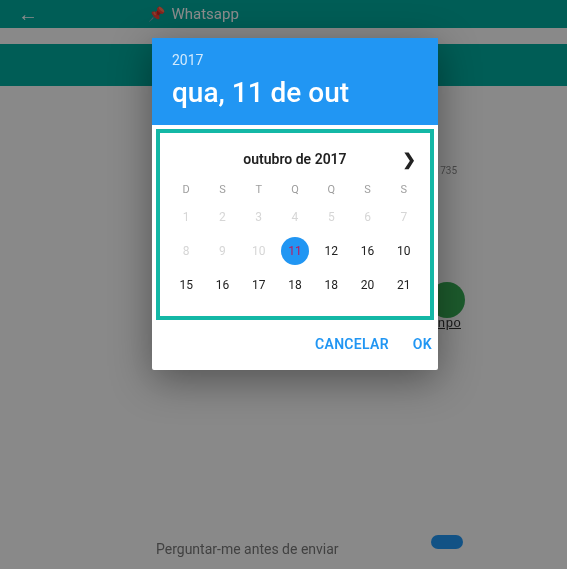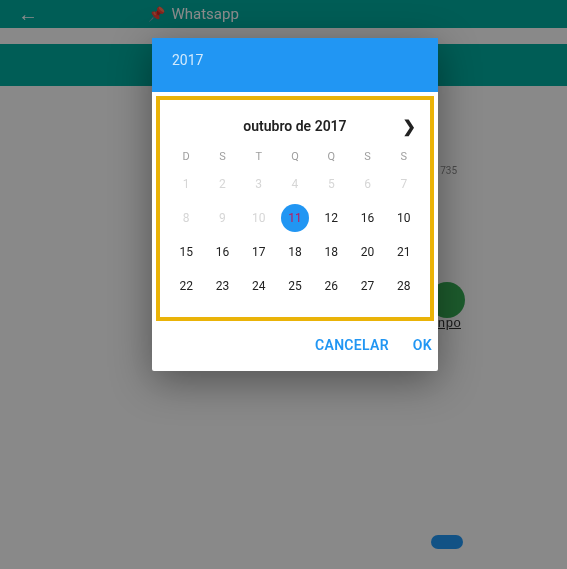--- a/index.html
+++ b/index.html
@@ -60,21 +60,21 @@
     .dlg-year {
       font-size: 14px;
       opacity: .8;
       margin-bottom: 8px;
     }
     .dlg-date {
       font-size: 28px;
       font-weight: 500;
     }
     .cal-wrap {
-      border: 4px solid #eab308;
+      border: 4px solid #14b8a6;
       margin: 4px 4px 0;
       padding: 8px 8px 12px;
     }
     .cal-month-row {
       display: flex;
       align-items: center;
       justify-content: center;
       position: relative;
       height: 36px;
     }
@@ -158,28 +158,30 @@
     <span class="back">←</span>
     <span class="bg-title">
       <span class="pin">📌</span>
       <span>Whatsapp</span>
     </span>
   </div>
   <div class="bg-tabs"></div>
   <div class="bg-1735">1735</div>
   <div class="bg-green-fab"></div>
   <div class="bg-npo">npo</div>
+  <div class="bg-row2">Perguntar-me antes de enviar</div>
   <div class="bg-toggle"></div>
 </div>
 
 <div class="overlay"></div>
 
 <div class="dialog">
   <div class="dlg-header">
     <div class="dlg-year">2017</div>
+    <div class="dlg-date">qua, 11 de out</div>
   </div>
 
   <div class="cal-wrap">
     <div class="cal-month-row">
       <span class="cal-month">outubro de 2017</span>
       <span class="cal-next">
         <span>❯</span>
       </span>
     </div>
     <div class="cal-head" id="cal-head">
@@ -254,43 +256,20 @@
           <div class="cell">
             <span>18</span>
           </div>
           <div class="cell">
             <span>20</span>
           </div>
           <div class="cell">
             <span>21</span>
           </div>
         </div>
-        <div class="cal-row">
-          <div class="cell">
-            <span>22</span>
-          </div>
-          <div class="cell">
-            <span>23</span>
-          </div>
-          <div class="cell">
-            <span>24</span>
-          </div>
-          <div class="cell">
-            <span>25</span>
-          </div>
-          <div class="cell">
-            <span>26</span>
-          </div>
-          <div class="cell">
-            <span>27</span>
-          </div>
-          <div class="cell">
-            <span>28</span>
-          </div>
-        </div>
       </div>
   </div>
 
   <div class="dlg-actions">
     <span class="dlg-btn">CANCELAR</span>
     <span class="dlg-btn">OK</span>
   </div>
 </div>
 
 </body></html>

